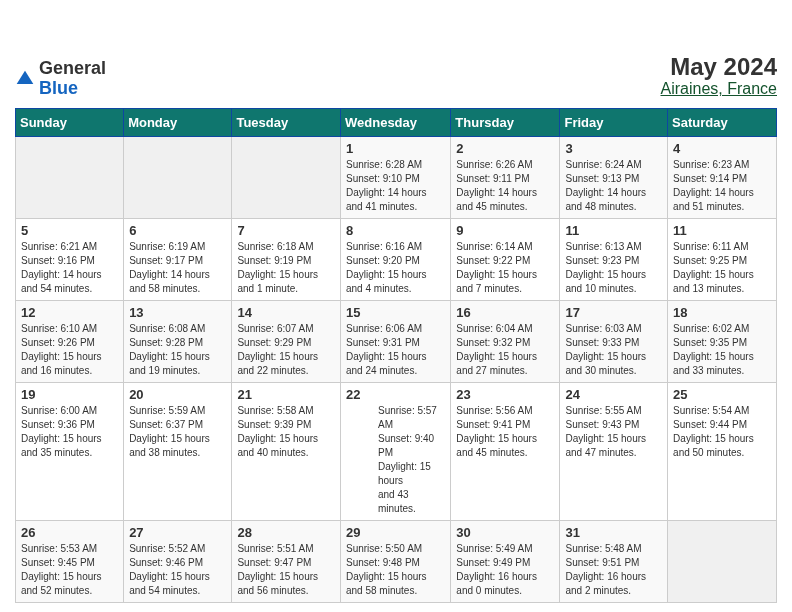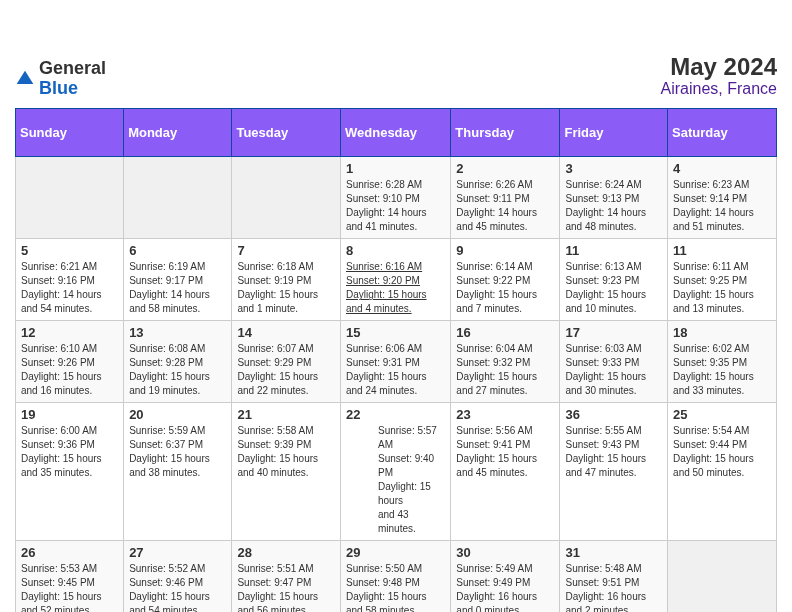--- a/index.html
+++ b/index.html
@@ -43,31 +43,32 @@
       text-align: right;
     }
     .month-year {
       font-size: 24px;
       font-weight: bold;
       color: #333;
       line-height: 1.1;
     }
     .location {
       font-size: 16px;
-      color: #4c1d95;
+      color: #14532d;
+      text-decoration: underline;
     }
     .calendar {
       width: 100%;
       border-collapse: collapse;
       font-size: 11px;
     }
     .calendar thead tr th {
-      background-color: #8b5cf6;
+      background-color: #0f766e;
       color: #fff;
-      padding: 16px 4px;
+      padding: 6px 4px;
       text-align: left;
       font-size: 13px;
       font-weight: bold;
       border: 1px solid #0d47a1;
     }
     .calendar tbody tr td {
       border: 1px solid #ccc;
       vertical-align: top;
       padding: 4px 5px;
       width: 113px;
@@ -178,21 +179,21 @@
           </td>
           <td>
             <div class="day-number">7</div>
             <div class="day-info" style="white-space: pre-line;">Sunrise: 6:18 AM
 Sunset: 9:19 PM
 Daylight: 15 hours
 and 1 minute.</div>
           </td>
           <td>
             <div class="day-number">8</div>
-            <div class="day-info" style="white-space: pre-line; text-decoration: underline;">Sunrise: 6:16 AM
+            <div class="day-info" style="white-space: pre-line;">Sunrise: 6:16 AM
 Sunset: 9:20 PM
 Daylight: 15 hours
 and 4 minutes.</div>
           </td>
           <td>
             <div class="day-number">9</div>
             <div class="day-info" style="white-space: pre-line;">Sunrise: 6:14 AM
 Sunset: 9:22 PM
 Daylight: 15 hours
 and 7 minutes.</div>
@@ -293,21 +294,21 @@
 and 43 minutes.</div>
           </td>
           <td>
             <div class="day-number">23</div>
             <div class="day-info" style="white-space: pre-line;">Sunrise: 5:56 AM
 Sunset: 9:41 PM
 Daylight: 15 hours
 and 45 minutes.</div>
           </td>
           <td>
-            <div class="day-number">36</div>
+            <div class="day-number">24</div>
             <div class="day-info" style="white-space: pre-line;">Sunrise: 5:55 AM
 Sunset: 9:43 PM
 Daylight: 15 hours
 and 47 minutes.</div>
           </td>
           <td>
             <div class="day-number">25</div>
             <div class="day-info" style="white-space: pre-line;">Sunrise: 5:54 AM
 Sunset: 9:44 PM
 Daylight: 15 hours

